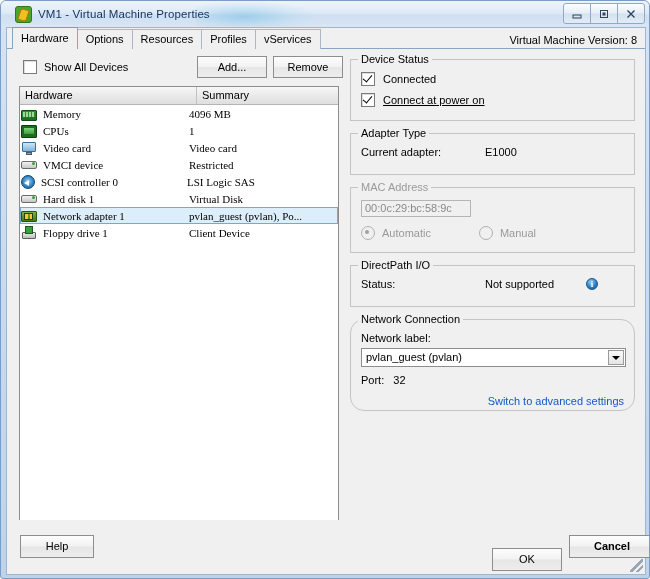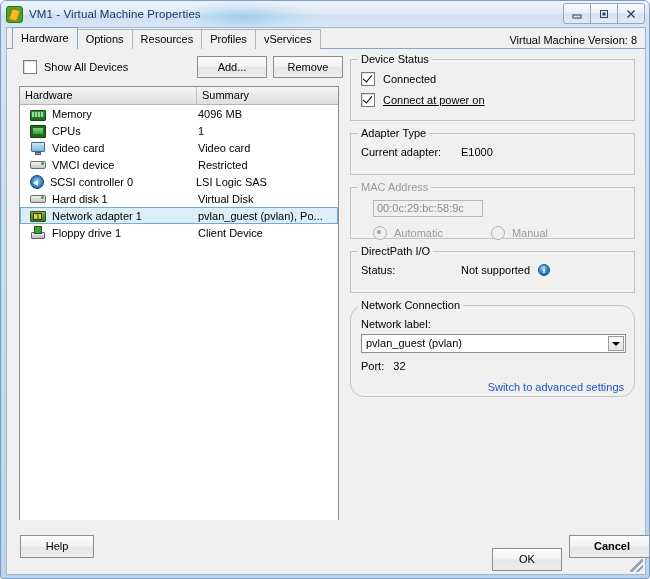--- a/index.html
+++ b/index.html
@@ -26,21 +26,21 @@
     padding: 0;
     overflow: hidden;
   }
 
   
   #titlebar {
     position: relative;
     height: 26px;
     display: flex;
     align-items: center;
-    padding-left: 5px;
+    padding-left: 14px;
     background: linear-gradient(to bottom, #eef4fb 0%, #dfeaf7 45%, #cfe0f2 55%, #d8e6f6 100%);
     border-radius: 5px 5px 0 0;
   }
   
   #titlebar::after{
     content:"";
     position:absolute;
     left:195px; top:0; width:120px; height:26px;
     background: radial-gradient(ellipse at 40% 60%, rgba(120,190,230,0.55) 0%, rgba(160,210,235,0.25) 45%, rgba(255,255,255,0) 72%);
     pointer-events:none;
@@ -241,23 +241,24 @@
   }
   .hdr-hardware { width: 177px; }
   .hdr-summary  { width: 141px; border-right: none; }
 
   #hw-rows { position: relative; }
   .hw-row {
     display: flex;
     align-items: center;
     height: 17px;
     font-size: 11px;
-    padding-left: 9px;
+    padding-left: 0;
     box-sizing: border-box;
     border: 1px solid transparent;
+    font-family: Liberation Serif, serif;
   }
   .hw-row.selected {
     background: #ddeefb;
     border: 1px solid #7aa7d0;
   }
   .hw-icon {
     width: 16px; height: 16px;
     flex: none;
     margin-right: 6px;
     position: relative;
@@ -413,21 +414,21 @@
     color: #000;
     white-space: nowrap;
   }
   .group.disabled > .legend { color: #9a9a9a; }
   .grp-inner { padding: 12px 10px 9px 10px; }
 
   .row { display: flex; align-items: center; margin-bottom: 7px; }
   .row:last-child { margin-bottom: 0; text-decoration: underline; }
   .row .chk-label { margin-left: 8px; }
 
-  .kv { display: flex; align-items: flex-end; }
+  .kv { display: flex; align-items: flex-end; gap: 24px; }
   .kv .k { width: 100px; }
   .kv .v { }
 
   
   #mac-input {
     width: 110px; height: 17px;
     background: #f0f0f0;
     border: 1px solid #b5b5b5;
     box-sizing: border-box;
     font-family: "Liberation Sans", sans-serif;
@@ -676,21 +677,21 @@
         <div class="group" style="height:42px;">
           <span class="legend">Adapter Type</span>
           <div class="grp-inner">
             <div class="kv">
               <span class="k">Current adapter:</span>
               <span class="v">E1000</span>
             </div>
           </div>
         </div>
 
-        <div class="group disabled" style="height:52px;padding-left:12px;">
+        <div class="group disabled" style="height:66px;">
           <span class="legend">MAC Address</span>
           <div class="grp-inner">
             <div id="mac-input">00:0c:29:bc:58:9c</div>
             <div class="radio-row">
               <span class="radio sel"></span>
               <span class="radio-label">Automatic</span>
               <span class="radio-spacer"></span>
               <span class="radio"></span>
               <span class="radio-label">Manual</span>
             </div>

